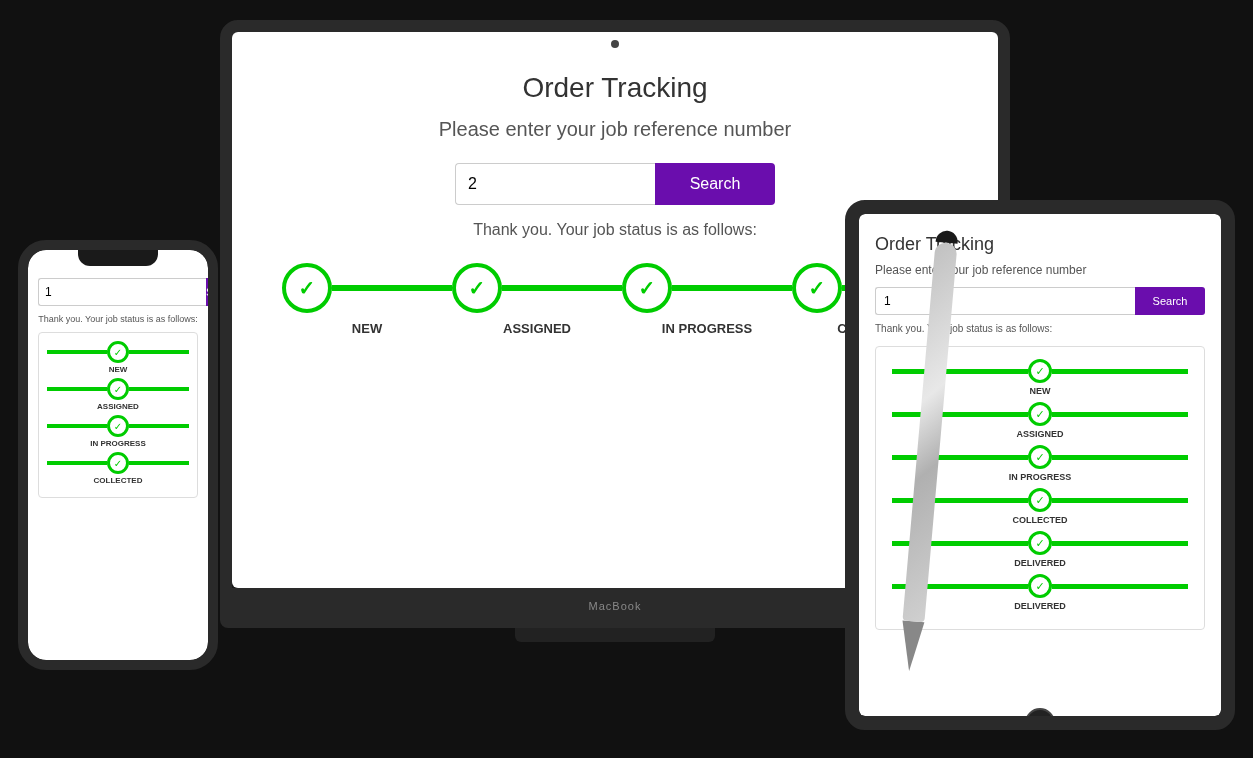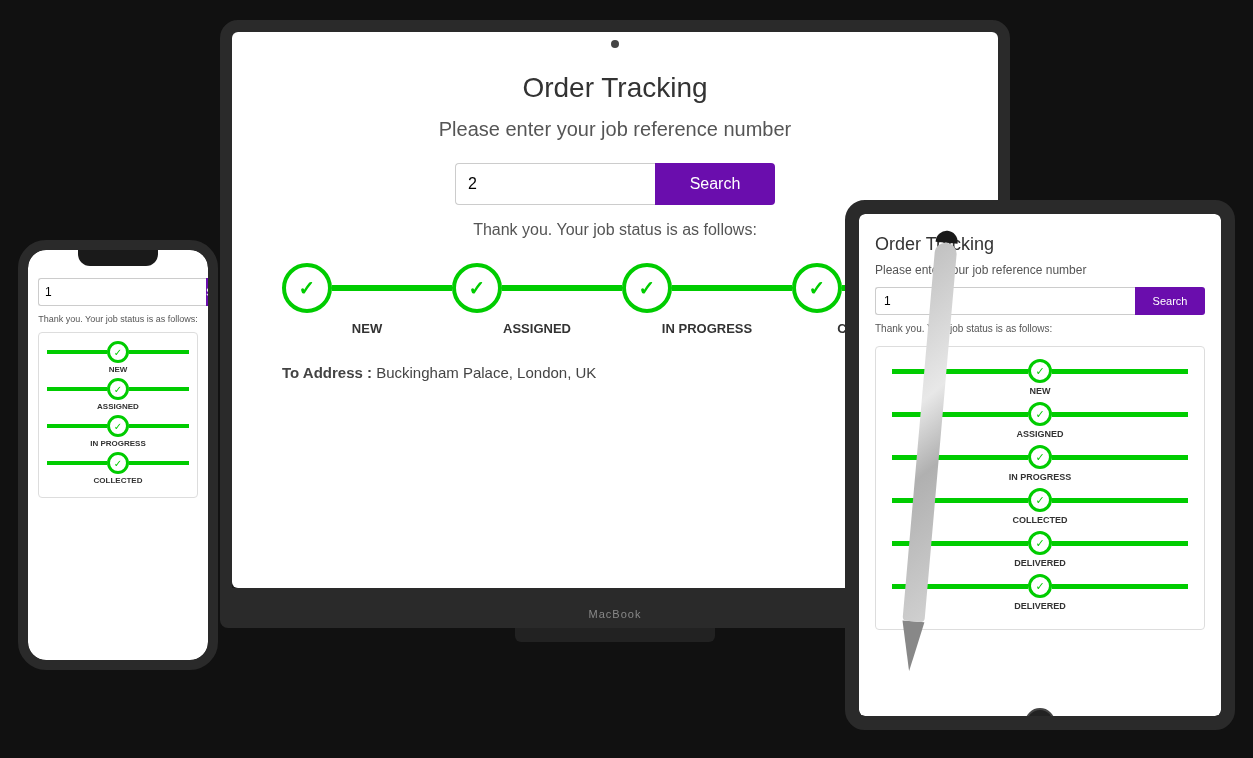--- a/index.html
+++ b/index.html
@@ -55,21 +55,21 @@
       display: flex;
       flex-direction: column;
       align-items: center;
     }
     .laptop-base {
       width: 790px;
       height: 28px;
       background: #2a2a2a;
       border-radius: 0 0 8px 8px;
       display: flex;
-      align-items: center;
+      align-items: flex-start;
       justify-content: center;
       font-size: 11px;
       color: #888;
       letter-spacing: 1px;
     }
     .laptop-stand {
       width: 200px;
       height: 14px;
       background: #222;
       border-radius: 0 0 6px 6px;
@@ -530,24 +530,20 @@
 
         <div class="progress-step">
           <div class="progress-step-inner">
             <div class="step-circle partial" style="border-color:#f5c518;color:#f5c518;"></div>
           </div>
           <div class="step-label">DELIVERED</div>
         </div>
       </div>
 
       <div class="address-section">
-        <p class="address-line">
-          <strong>To Address :</strong>
-          <span>Buckingham Palace, London, UK</span>
-        </p>
       </div>
     </div>
   </div>
   <div class="laptop-base">
     <span>MacBook</span>
   </div>
   <div class="laptop-stand"></div>
 </div>
 
 <div class="phone">

